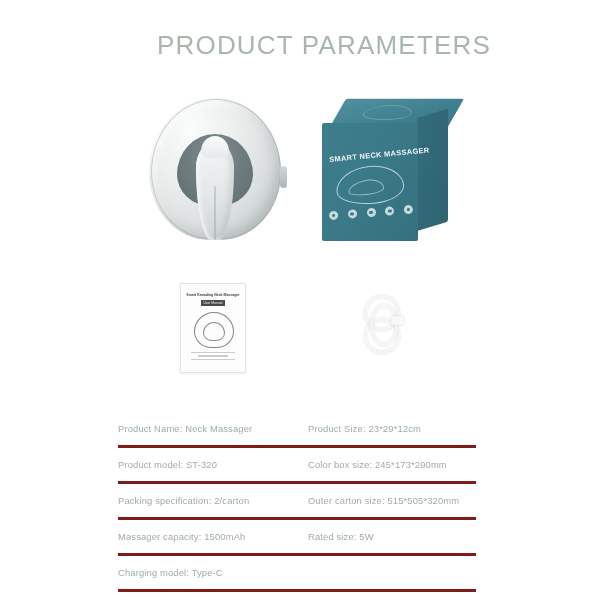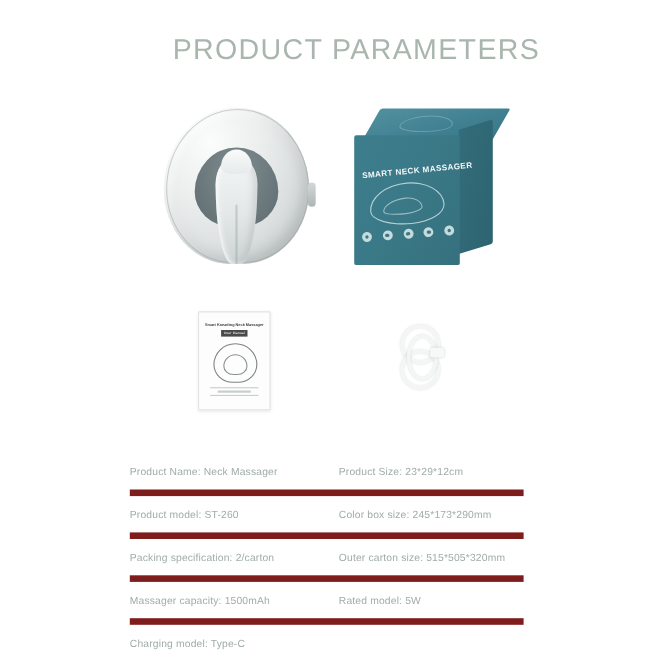--- a/index.html
+++ b/index.html
@@ -326,21 +326,21 @@
   .spec-table {
     position: absolute;
     left: 118px;
     top: 412px;
     width: 358px;
   }
   .spec-row {
     display: flex;
     align-items: center;
     height: 33px;
-    border-bottom: 6px solid #7f1d1d;
+    border-bottom: 3px solid #7f1d1d;
   }
   .spec-cell {
     font-size: 9.4px;
     color: #9fada5;
     letter-spacing: 0.15px;
     white-space: nowrap;
   }
   .spec-cell.left  { width: 190px; }
   .spec-cell.right { flex: 1; }
 </style>
@@ -400,31 +400,31 @@
 </div>
 
 <div class="spec-table">
 
   <div class="spec-row">
     <span class="spec-cell left">Product Name: Neck Massager</span>
     <span class="spec-cell right">Product Size: 23*29*12cm</span>
   </div>
 
   <div class="spec-row">
-    <span class="spec-cell left">Product model: ST-260</span>
+    <span class="spec-cell left">Product model: ST-320</span>
     <span class="spec-cell right">Color box size: 245*173*290mm</span>
   </div>
 
   <div class="spec-row">
     <span class="spec-cell left">Packing specification: 2/carton</span>
     <span class="spec-cell right">Outer carton size: 515*505*320mm</span>
   </div>
 
   <div class="spec-row">
     <span class="spec-cell left">Massager capacity: 1500mAh</span>
-    <span class="spec-cell right">Rated model: 5W</span>
+    <span class="spec-cell right">Rated size: 5W</span>
   </div>
 
   <div class="spec-row">
     <span class="spec-cell left">Charging model: Type-C</span>
   </div>
 
 </div>
 
 </body></html>

